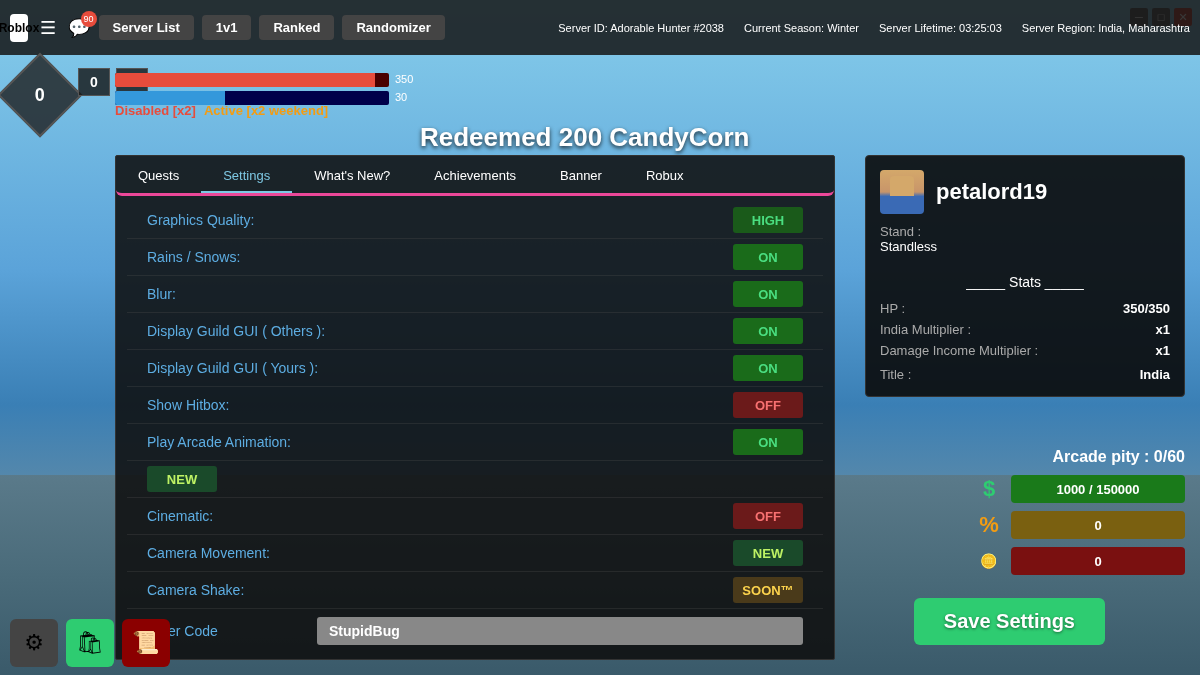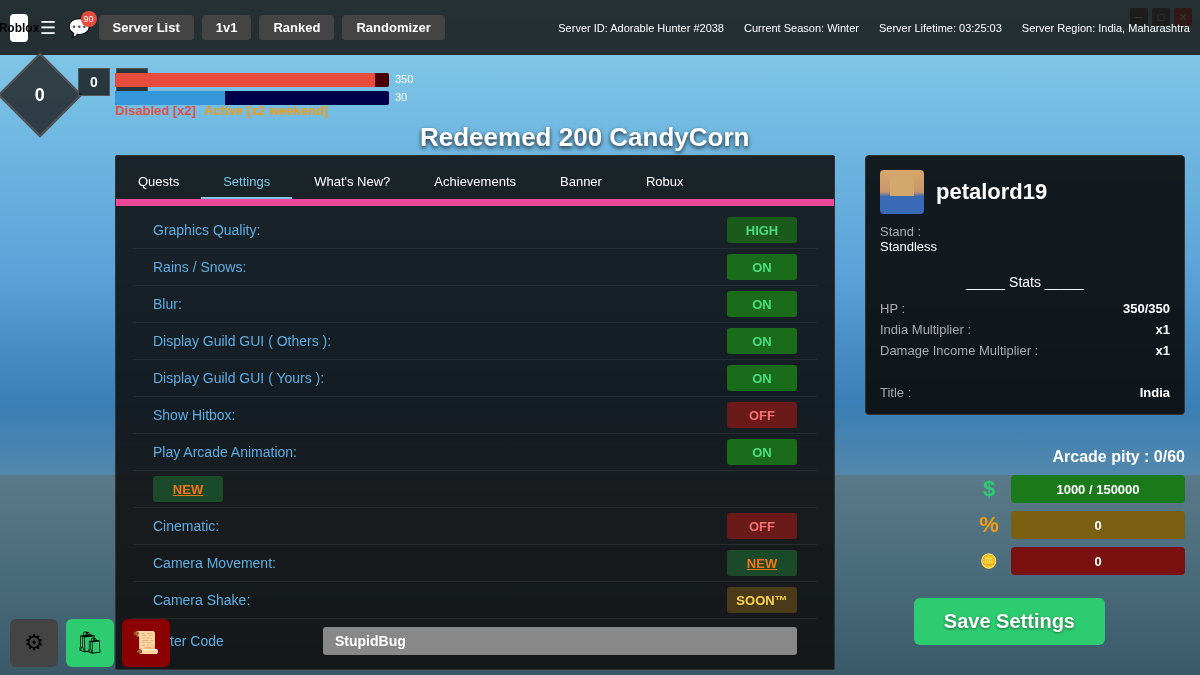--- a/index.html
+++ b/index.html
@@ -221,35 +221,36 @@
       width: 720px;
       background: rgba(15, 15, 15, 0.88);
       border: 1px solid #333;
       z-index: 10;
       border-radius: 2px;
     }
 
     
     .tabs-row {
       display: flex;
-      border-bottom: 7px solid #ec4899;
-      padding: 10px 0 0 0;
+      border-bottom: 3px solid #ec4899;
+      padding: 4px 0 0 0;
+      border-radius: 6px;
     }
     .tab-item {
       color: white;
       font-size: 13px;
       padding: 8px 22px;
       cursor: pointer;
       border-bottom: 2px solid transparent;
     }
     .tab-item.active { border-bottom: 2px solid #7ec8e3; color: #7ec8e3; }
 
     
     .settings-content {
-      padding: 6px 17px;
+      padding: 6px 11px;
     }
     .setting-row {
       display: flex;
       align-items: center;
       padding: 5px 20px;
       border-bottom: 1px solid rgba(80,80,80,0.3);
     }
     .setting-label {
       color: #5dade2;
       font-size: 14px;
@@ -264,21 +265,21 @@
       font-weight: bold;
       cursor: pointer;
       color: white;
       display: flex;
       align-items: center;
       justify-content: center;
     }
     .toggle-on { background: #1a6b1a; color: #4ade80; }
     .toggle-off { background: #6b1a1a; color: #f87171; }
     .toggle-high { background: #1a5a1a; color: #4ade80; text-align: right; }
-    .toggle-new { background: #1a4a2a; color: #f97316; text-decoration: underline; }
+    .toggle-new { background: #1a4a2a; color: #bef264; }
     .toggle-soon { background: #4a3a1a; color: #fcd34d; }
 
     
     .enter-code-row {
       display: flex;
       align-items: center;
       padding: 8px 20px;
       gap: 10px;
     }
     .enter-code-label {
@@ -366,21 +367,21 @@
     .stat-row {
       display: flex;
       justify-content: space-between;
       padding: 3px 0;
     }
     .stat-label { color: #aaa; font-size: 13px; }
     .stat-val { color: white; font-size: 13px; font-weight: bold; }
     .title-row {
       display: flex;
       justify-content: space-between;
-      margin-top: 24px;
+      margin-top: 6px;
     }
     .title-label { color: #aaa; font-size: 13px; }
     .title-val { color: white; font-size: 13px; font-weight: bold; }
 
     
     .arcade-row {
       position: absolute;
       top: 448px;
       right: 15px;
       z-index: 10;

